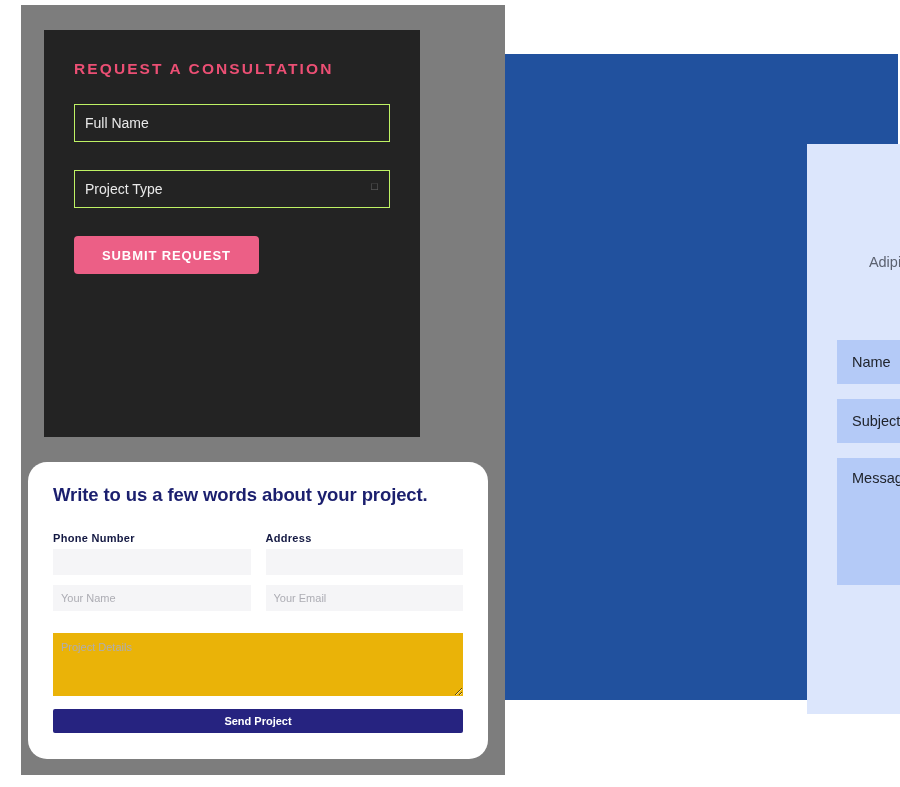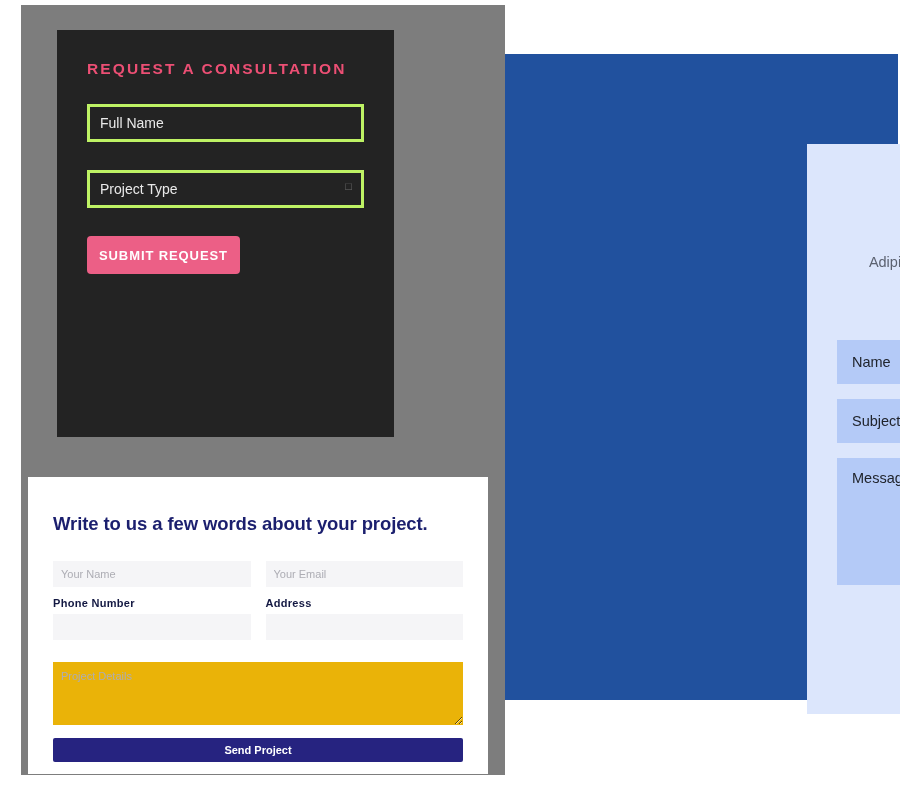--- a/index.html
+++ b/index.html
@@ -99,41 +99,41 @@
   .gray-frame {
     position: absolute;
     left: 21px;
     top: 5px;
     width: 484px;
     height: 770px;
     background: #7d7d7d;
   }
   .dark-panel {
     position: absolute;
-    left: 36px;
+    left: 23px;
     top: 25px;
-    width: 337px;
+    width: 376px;
     height: 407px;
     background: #232323;
     box-sizing: border-box;
     padding: 30px 30px 0 30px;
   }
   .dark-title {
     color: #ec4f74;
     font-size: 15.5px;
     font-weight: 700;
     letter-spacing: 2.1px;
     margin: 0 0 26px 0;
   }
   .dark-field {
     display: block;
     width: 100%;
     height: 38px;
     background: transparent;
-    border: 3px solid #bef264;
+    border: 1px solid #bef264;
     outline: none;
     box-sizing: border-box;
     padding: 0 10px;
     margin-bottom: 28px;
     font-family: "Liberation Sans", sans-serif;
     font-size: 14px;
     color: #e9e9e9;
   }
   .dark-field::placeholder { color: #e9e9e9; opacity: 1; }
   .dark-select-wrap { position: relative; }
@@ -145,38 +145,39 @@
     font-size: 11px;
     pointer-events: none;
     line-height: 1;
   }
   .dark-btn {
     background: #ec5f86;
     color: #ffffff;
     border: none;
     border-radius: 4px;
     height: 38px;
-    padding: 0 12px;
+    padding: 0 28px;
     font-family: "Liberation Sans", sans-serif;
     font-size: 13px;
     font-weight: 700;
     letter-spacing: 0.9px;
     cursor: pointer;
   }
 
   
   .white-card {
     position: absolute;
     left: 28px;
-    top: 477px;
+    top: 462px;
     width: 460px;
     height: 297px;
     background: #ffffff;
     box-sizing: border-box;
-    padding: 36px 25px 0 25px;
+    padding: 22px 25px 0 25px;
+    border-radius: 19px;
   }
   .white-title {
     color: #1b1f6e;
     font-size: 18.5px;
     font-weight: 700;
     letter-spacing: -0.1px;
     margin: 0 0 26px 0;
     line-height: 1.2;
   }
   .white-row {
@@ -288,38 +289,38 @@
     </div>
 
   </div>
 
   <div class="white-card">
 
     <div class="white-title">Write to us a few words about your project.</div>
 
     <div class="white-row">
       <div class="white-col">
-        <input class="white-field" type="text" placeholder="Your Name" style="">
-      </div>
-      <div class="white-col">
-        <input class="white-field" type="text" placeholder="Your Email" style="">
-      </div>
-    </div>
-
-    <div class="white-row">
-      <div class="white-col">
         <span class="white-label">Phone Number</span>
         <input class="white-field" type="text" style="">
       </div>
       <div class="white-col">
         <span class="white-label">Address</span>
         <input class="white-field" type="text" style="">
       </div>
     </div>
 
+    <div class="white-row">
+      <div class="white-col">
+        <input class="white-field" type="text" placeholder="Your Name" style="">
+      </div>
+      <div class="white-col">
+        <input class="white-field" type="text" placeholder="Your Email" style="">
+      </div>
+    </div>
+
     <div class="spacer-10"></div>
 
     <textarea class="white-textarea" placeholder="Project Details" style=""></textarea>
 
     <button class="white-btn">Send Project</button>
 
   </div>
 
 </div>
 

